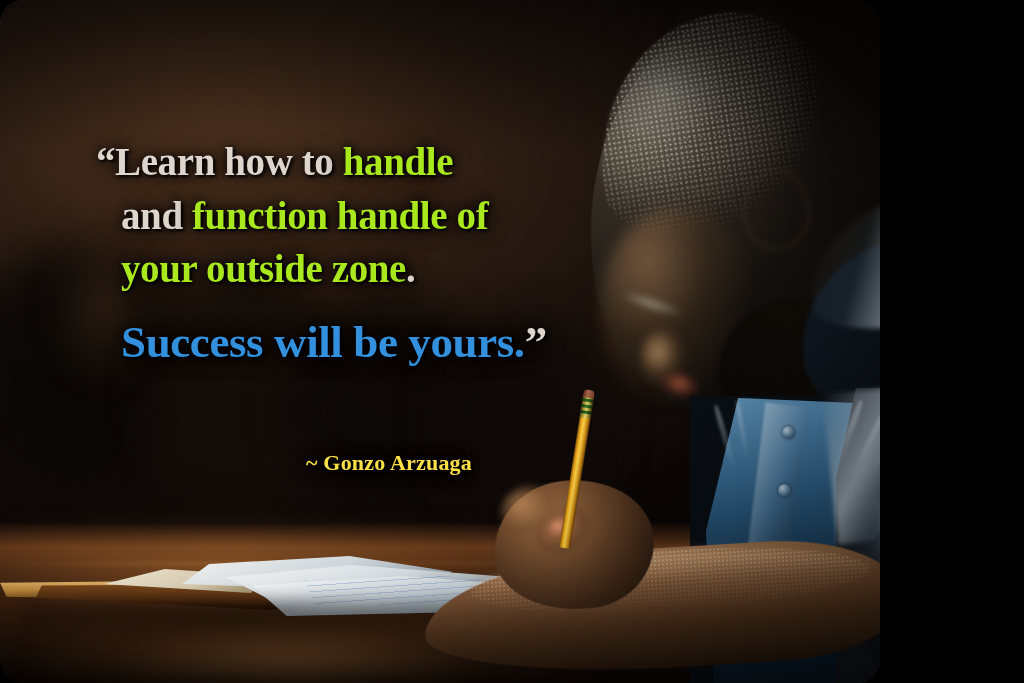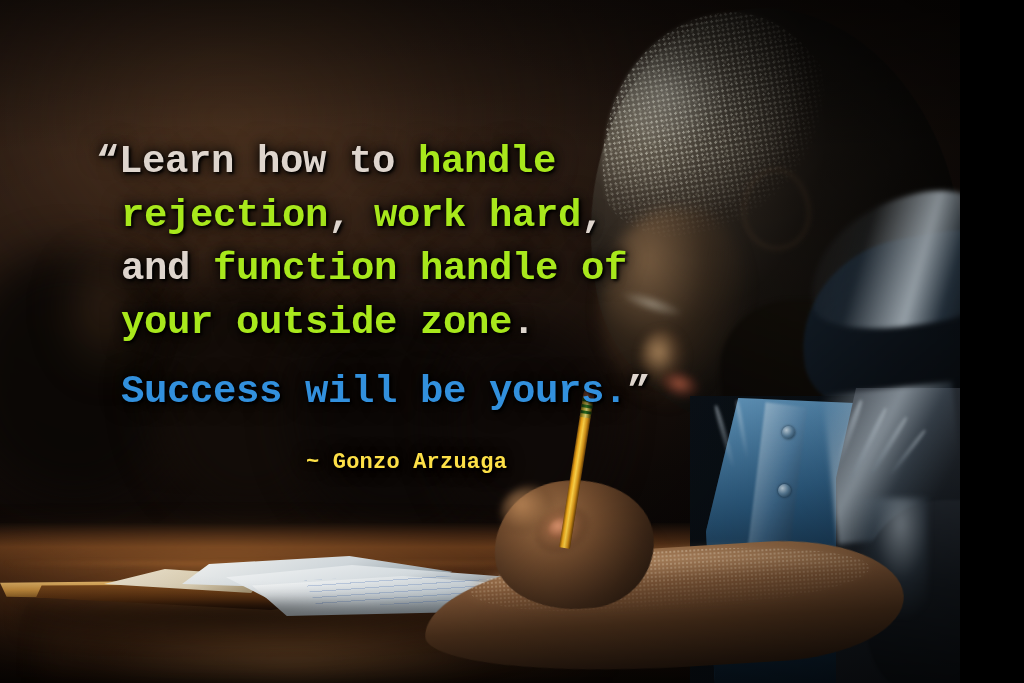--- a/index.html
+++ b/index.html
@@ -2,26 +2,27 @@
 <html><head>
 <meta charset="utf-8">
 <style>
   html, body {
     margin: 0;
     padding: 0;
     background: #000;
   }
   #stage {
     position: relative;
-    width: 960px;
+    width: 880px;
     height: 683px;
     overflow: hidden;
     background: #0a0705;
-    font-family: Liberation Mono, monospace;
+    font-family: Liberation Serif, serif;
     user-select: none;
+    border-radius: 24px;
   }
 
   
   .layer { position: absolute; }
 
   
   #bg-wall {
     inset: 0;
     background:
       radial-gradient(120% 85% at 22% 8%, #3a281d 0%, #2a1c14 28%, #1a110c 58%, #0d0806 82%, #070403 100%);
@@ -390,21 +391,21 @@
   .cream { color: #ded5cd; }
   .green { color: #a8e81c; }
   .blue  { color: #3290dd; }
 
   #qline-1 { margin-left: 0px; }
   #qline-2, #qline-3, #qline-4 { margin-left: 25px; }
 
   #qline-success {
     margin-left: 25px;
     margin-top: 29px;
-    font-size: 39px;
+    font-size: 45px;
     font-weight: bold;
     letter-spacing: -0.4px;
     white-space: nowrap;
     text-shadow:
       0 0 10px rgba(0,0,0,.95),
       0 0 22px rgba(0,0,0,.85),
       2px 2px 3px rgba(0,0,0,.9);
   }
 
   #attribution {
@@ -510,23 +511,20 @@
   </div>
 
   <div class="layer" id="bg-vignette"></div>
 
   <div id="quote">
 
     <div class="qline" id="qline-1">
       <span class="cream">“Learn how to </span><span class="green">handle</span>
     </div>
 
-    <div class="qline" id="qline-2">
-      <span class="green">rejection</span><span class="cream">, </span><span class="green">work hard</span><span class="cream">,</span>
-    </div>
 
     <div class="qline" id="qline-3">
       <span class="cream">and </span><span class="green">function handle of</span>
     </div>
 
     <div class="qline" id="qline-4">
       <span class="green">your outside zone</span><span class="cream">.</span>
     </div>
 
     <div id="qline-success">

